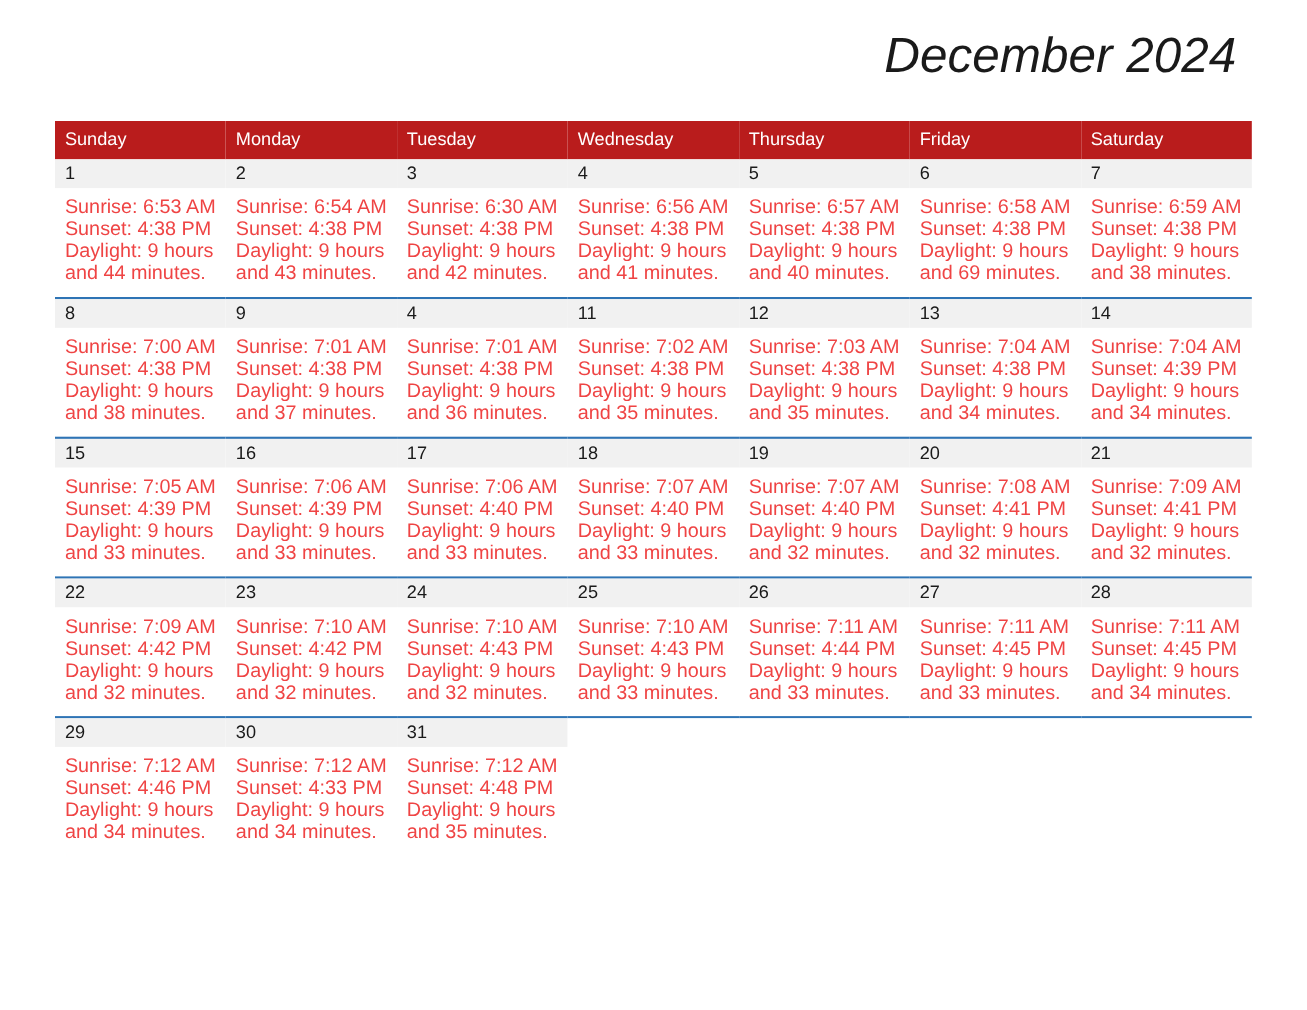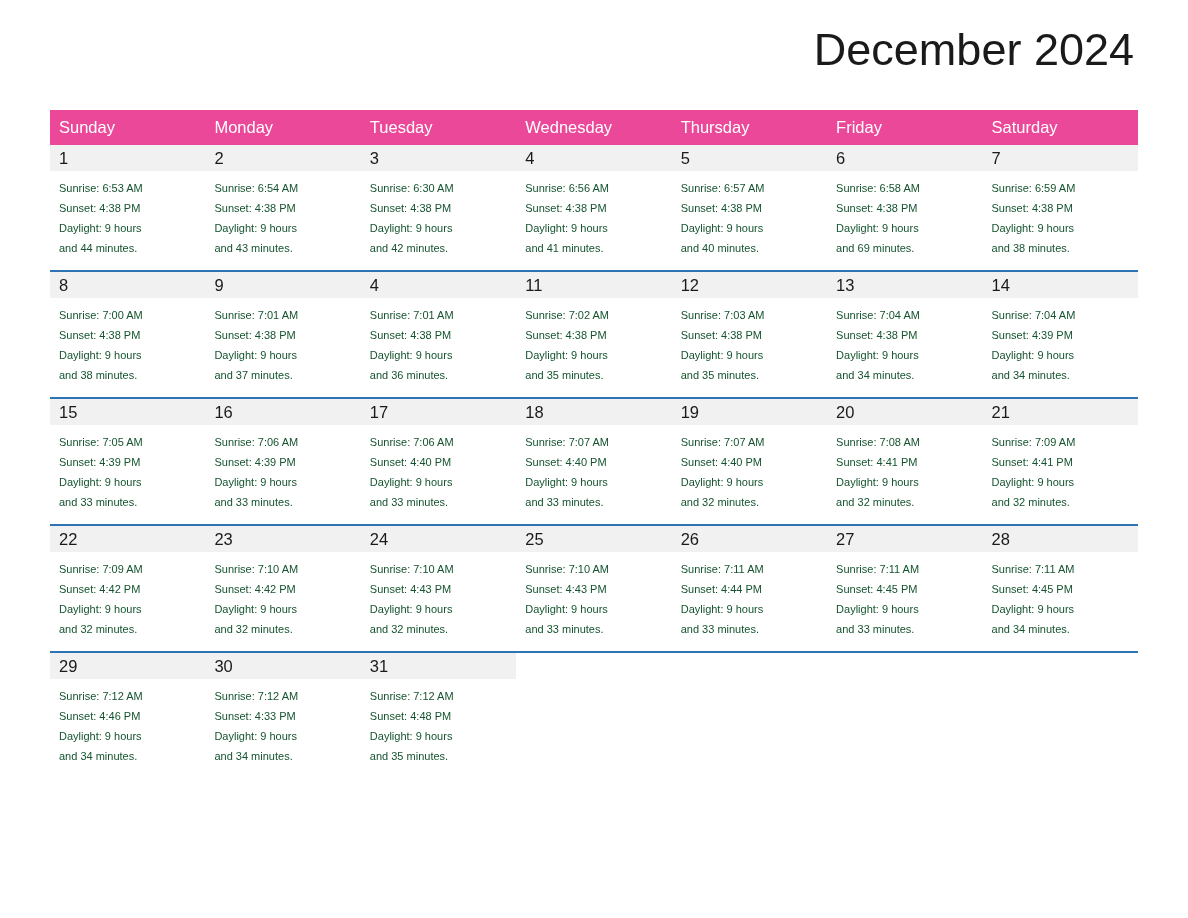--- a/index.html
+++ b/index.html
@@ -59,24 +59,25 @@
     left: 47px;
     top: 34px;
     font-size: 37px;
     color: #1b75bb;
     font-family: "DejaVu Sans", sans-serif;
     font-weight: 400;
     line-height: 42px;
   }
   .title-block {
     position: absolute;
-    right: 4px;
+    right: 14px;
     top: 0;
     text-align: right;
     width: 740px;
+    font-style: italic;
   }
   .cal-title {
     font-size: 45px;
     font-weight: 400;
     color: #1a1a1a;
     line-height: 56px;
     letter-spacing: 0px;
     margin: 0;
     padding-top: 22px;
   }
@@ -91,21 +92,21 @@
   }
   
   .calendar {
     width: 1088px;
     border-collapse: collapse;
     table-layout: fixed;
     margin-top: 2px;
   }
   .calendar col { width: 155.43px; }
   thead th {
-    background: #ec4899;
+    background: #b91c1c;
     color: #ffffff;
     font-size: 16.5px;
     font-weight: 400;
     text-align: left;
     padding: 8px 0 9px 9px;
     line-height: 18px;
   }
   tbody td {
     vertical-align: top;
     padding: 0;
@@ -127,23 +128,23 @@
     line-height: 26px;
     padding-left: 9px;
     font-size: 16.5px;
     color: #1a1a1a;
   }
   .cell-blank .daynum-band {
     background: #ffffff;
   }
   .cell-body {
     padding: 7px 9px 12px 9px;
-    font-size: 11px;
+    font-size: 18px;
     line-height: 20px;
-    color: #14532d;
+    color: #ef4444;
   }
   .cell-body div { white-space: nowrap; }
 </style>
 </head>
 <body>
 
 <div class="page">
 
   <div class="header">
     <div class="title-block">

